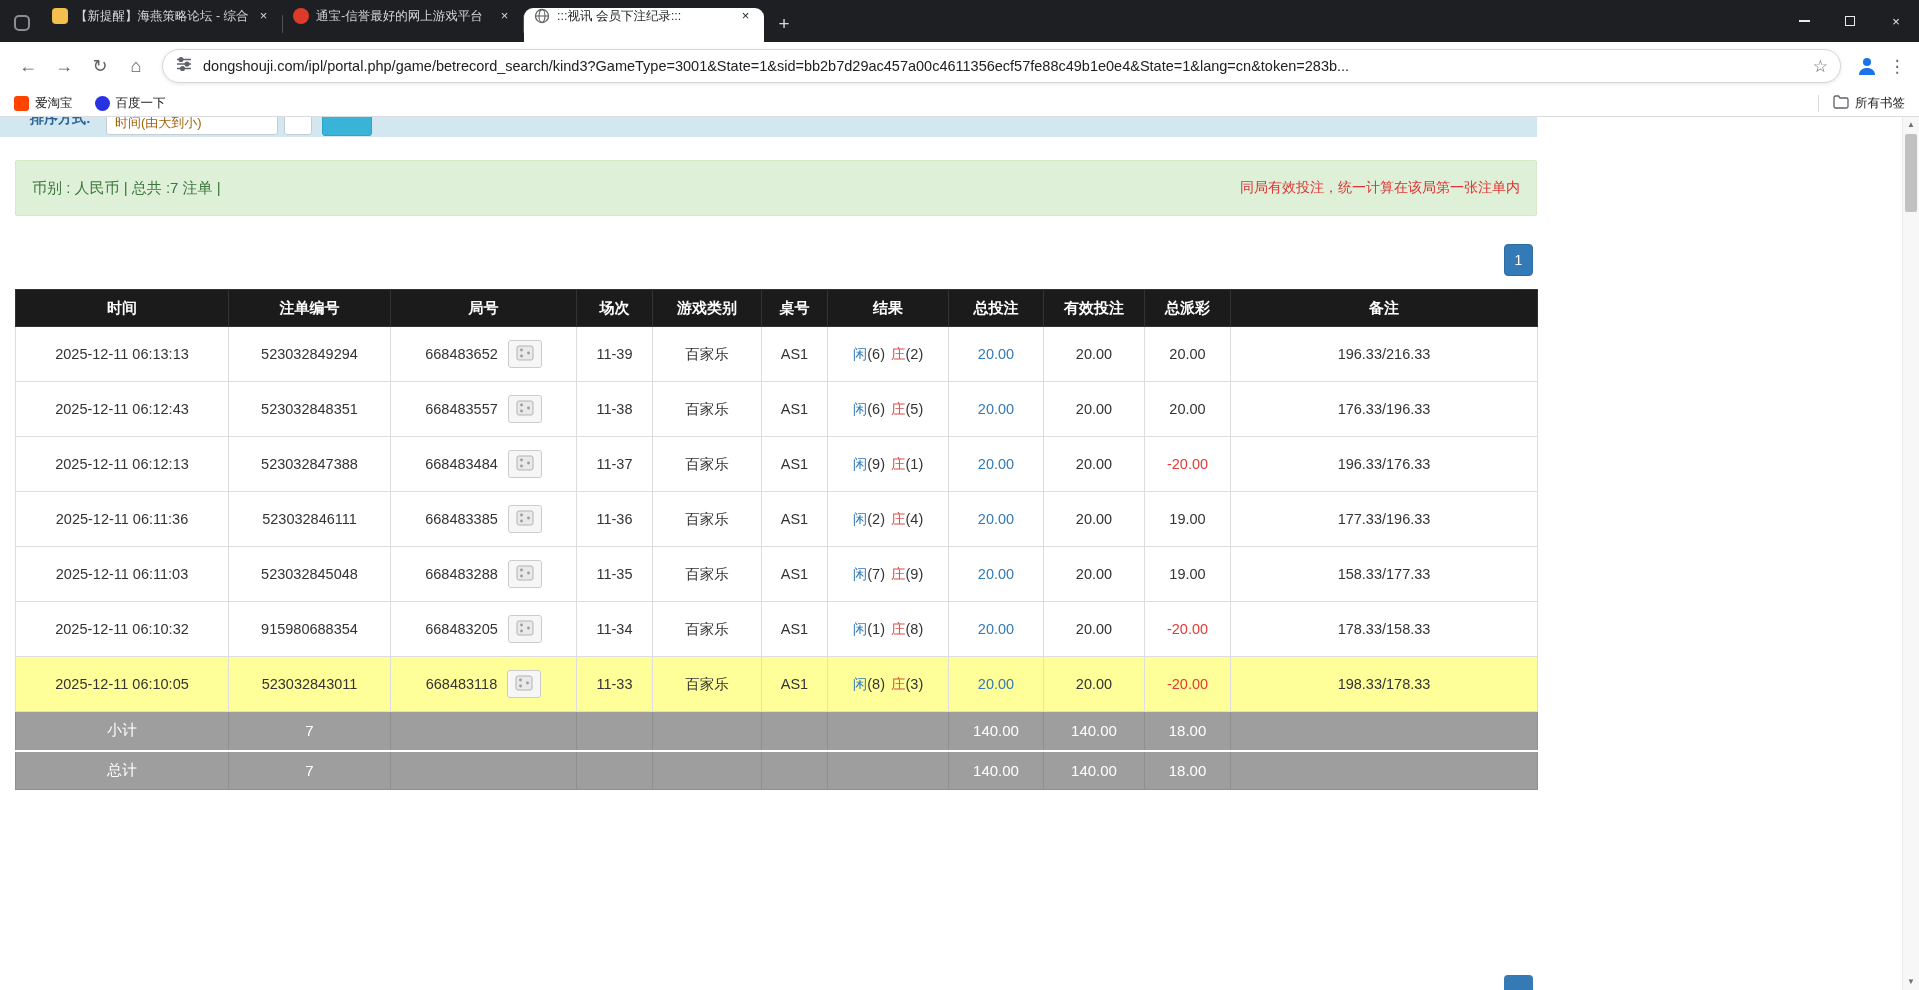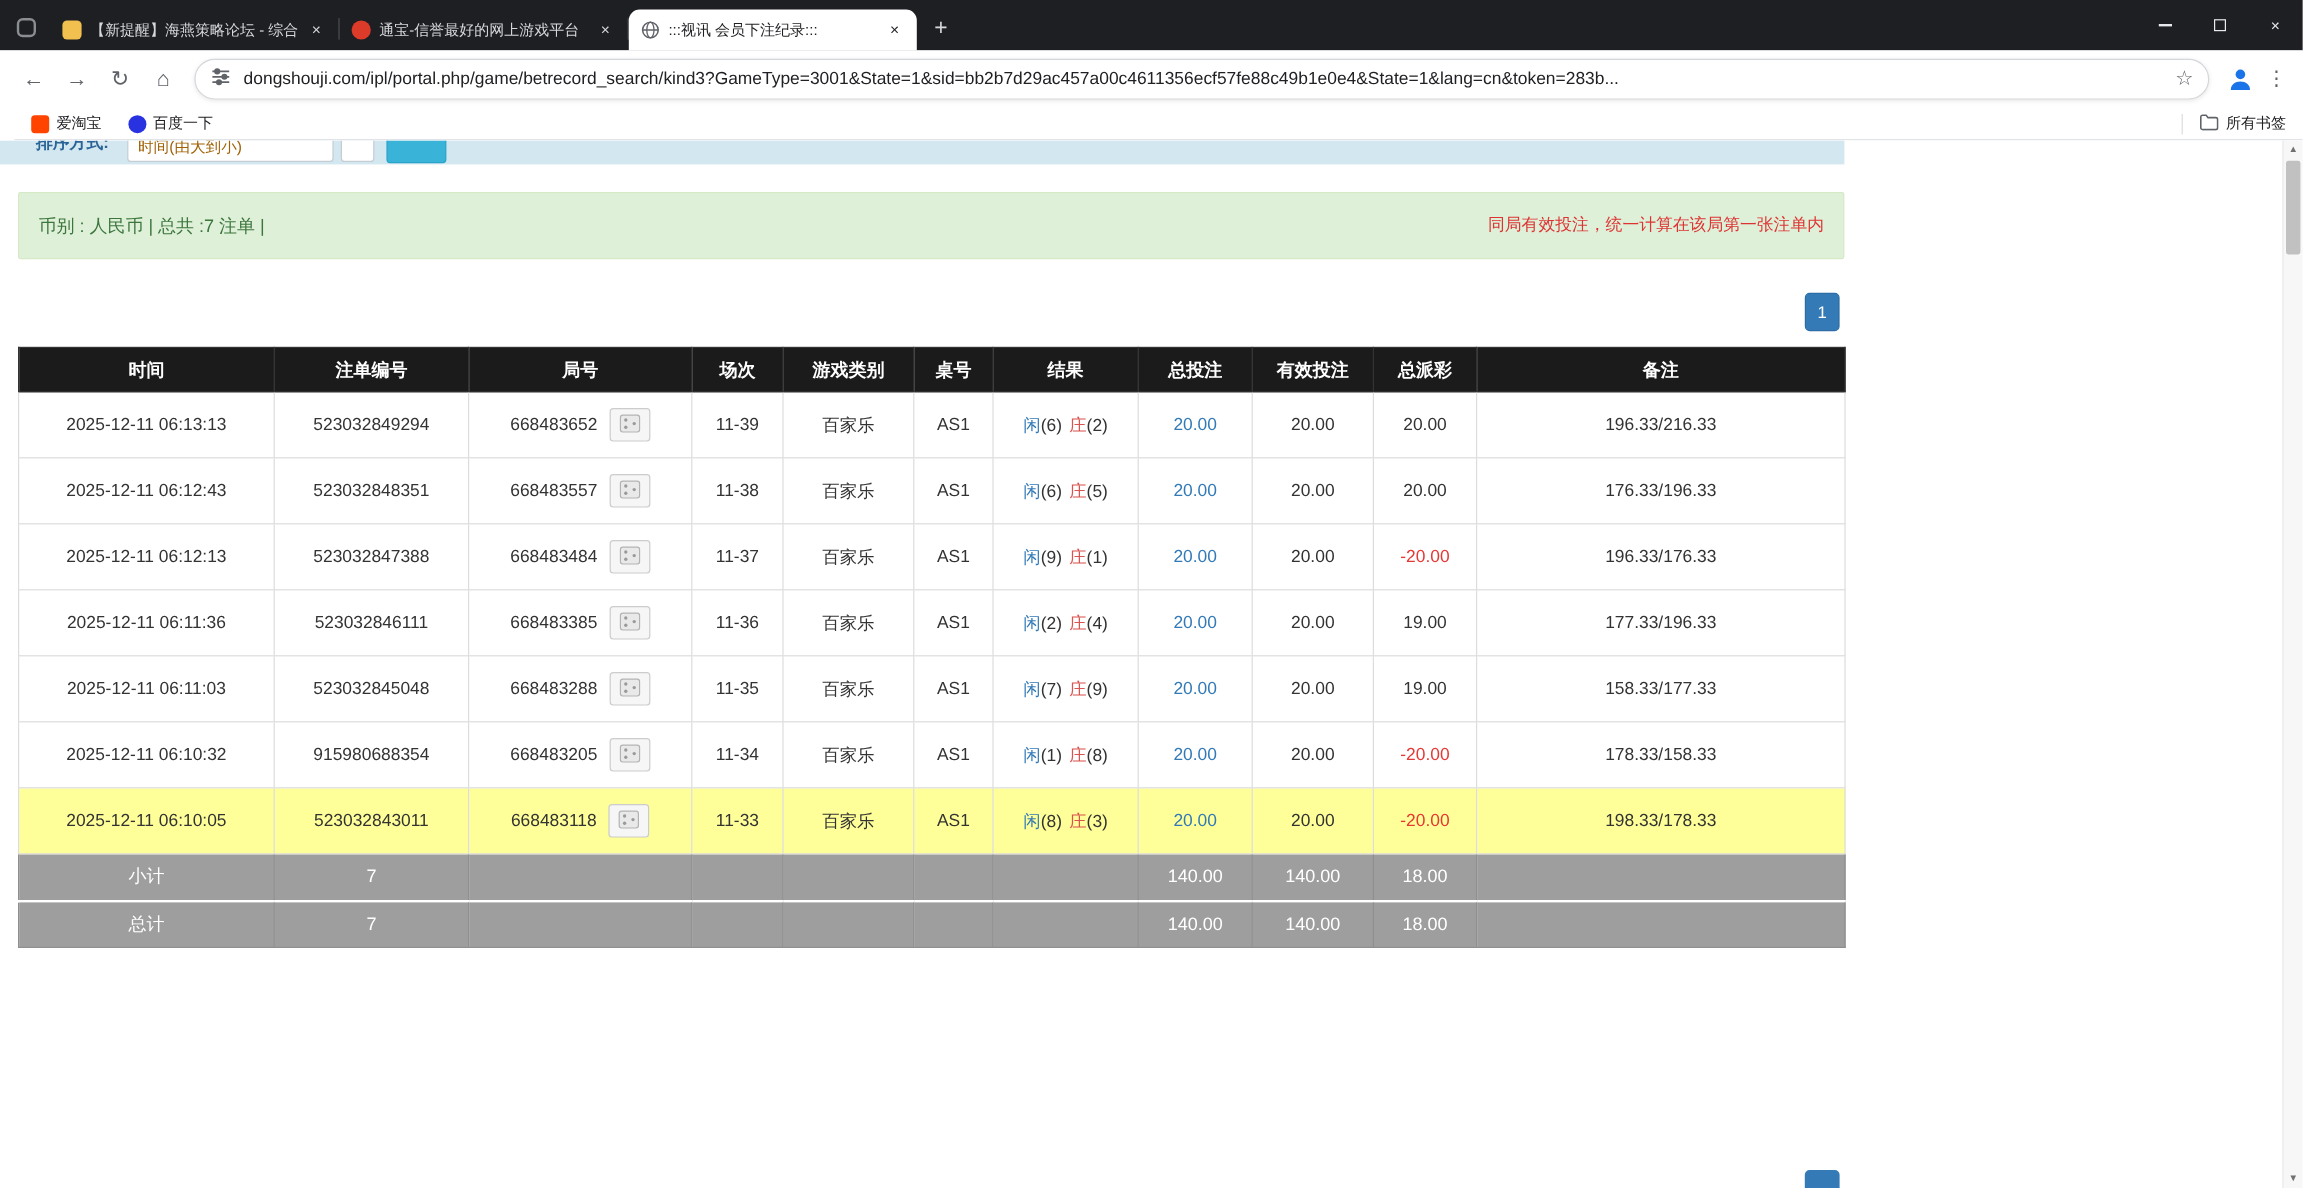--- a/index.html
+++ b/index.html
@@ -2,21 +2,21 @@
 <html><head>
 <meta charset="utf-8">
 <style>
   * { box-sizing: border-box; margin: 0; padding: 0; }
   body { margin: 0; background: #fff; font-family: "Liberation Sans", "DejaVu Sans", sans-serif; }
   .screen { position: relative; width: 1919px; height: 990px; background: #fff; overflow: hidden; }
 
   
   .titlebar { height: 42px; background: #1e1f23; display: flex; align-items: flex-end; }
   .pre-icon { width: 16px; height: 16px; border: 2px solid #8a8d91; border-radius: 5px; margin: 0 12px 11px 14px; flex: none; }
-  .tab { width: 240px; height: 34px; display: flex; align-items: center; padding: 0 10px; color: #d5d7da; font-size: 12.5px; border-radius: 9px 9px 0 0; cursor: pointer; flex: none; }
+  .tab { width: 240px; height: 34px; display: flex; align-items: flex-start; padding: 0 10px; color: #d5d7da; font-size: 12.5px; border-radius: 9px 9px 0 0; cursor: pointer; flex: none; }
   .tab.active { background: #fff; color: #1e1f23; }
   .tab-title { flex: 1; white-space: nowrap; overflow: hidden; margin: 0 7px; }
   .tab-close { width: 17px; height: 17px; border-radius: 50%; text-align: center; line-height: 16px; font-size: 13px; flex: none; }
   .tab-sep { width: 1px; height: 18px; background: #4c4f54; margin-bottom: 9px; flex: none; }
   .favicon { width: 16px; height: 16px; flex: none; }
   .fav-yellow { background: #f2c04e; border-radius: 4px; }
   .fav-red { background: #dd3b2a; border-radius: 50%; }
   .newtab-btn { width: 28px; height: 28px; color: #d5d7da; font-size: 19px; text-align: center; line-height: 27px; border-radius: 50%; margin: 0 0 4px 6px; cursor: pointer; flex: none; }
   .win-controls { margin-left: auto; display: flex; height: 42px; }
   .win-btn { width: 46px; height: 42px; display: flex; align-items: center; justify-content: center; color: #e8eaed; font-size: 13px; cursor: pointer; }
@@ -26,21 +26,21 @@
   
   .toolbar { height: 48px; background: #fff; display: flex; align-items: center; padding: 0 10px; }
   .nav-icon { width: 30px; height: 30px; display: flex; align-items: center; justify-content: center; color: #5f6368; font-size: 18px; margin: 0 3px; border-radius: 50%; cursor: pointer; flex: none; }
   .omnibox { flex: 1; height: 34px; background: #fff; border: 1px solid #d4d7db; box-shadow: 0 1px 4px rgba(0,0,0,.10); border-radius: 17px; display: flex; align-items: center; padding: 0 12px; margin: 0 8px; justify-content: center; }
   .url-text { flex: 1; font-size: 14.5px; color: #202124; white-space: nowrap; overflow: hidden; margin-left: 10px; }
   .star { color: #5f6368; font-size: 17px; cursor: pointer; flex: none; }
   .avatar { width: 28px; height: 28px; border-radius: 50%; display: flex; align-items: center; justify-content: center; margin: 0 4px; cursor: pointer; flex: none; }
   .menu-dots { width: 24px; height: 28px; display: flex; align-items: center; justify-content: center; color: #5f6368; font-size: 17px; cursor: pointer; flex: none; }
 
   
-  .bookmarks { height: 27px; background: #fff; border-bottom: 1px solid #dadce0; display: flex; align-items: center; padding: 0 14px; margin-left: 12px; }
+  .bookmarks { height: 27px; background: #fff; border-bottom: 1px solid #dadce0; display: flex; align-items: center; padding: 0 14px; }
   .bookmark { display: flex; align-items: center; margin-right: 22px; font-size: 12.5px; color: #202124; cursor: pointer; }
   .bm-icon { width: 15px; height: 15px; margin-right: 6px; flex: none; }
   .bm-taobao { background: #ff4400; border-radius: 3px; }
   .bm-baidu { background: #2932e1; border-radius: 50%; }
   .bookmarks-right { margin-left: auto; display: flex; align-items: center; border-left: 1px solid #dadce0; padding-left: 14px; font-size: 12.5px; color: #202124; cursor: pointer; }
 
   
   .page-content { position: relative; height: 873px; background: #fff; overflow: hidden; }
 
   .filter-strip { position: relative; width: 1537px; height: 20px; background: #d3e7f0; overflow: hidden; }

